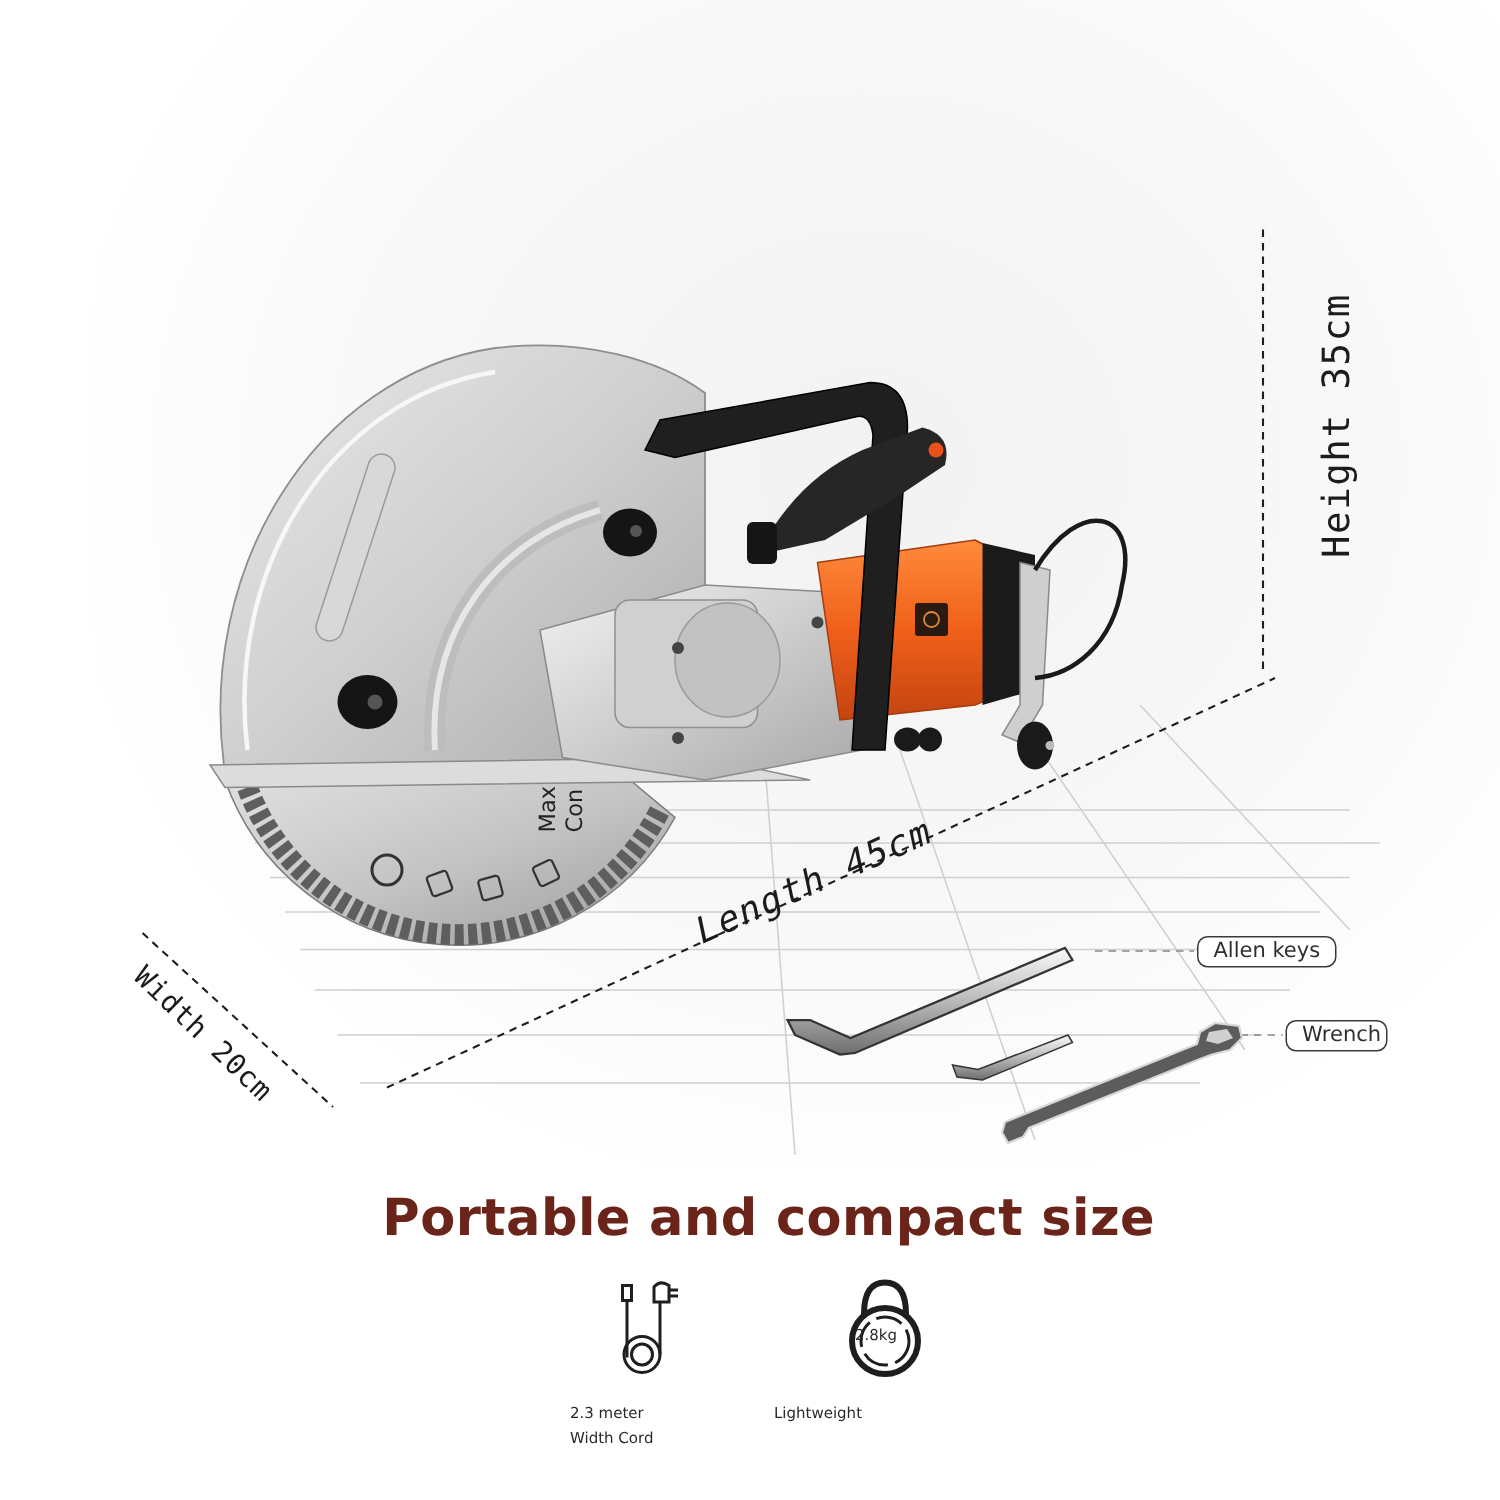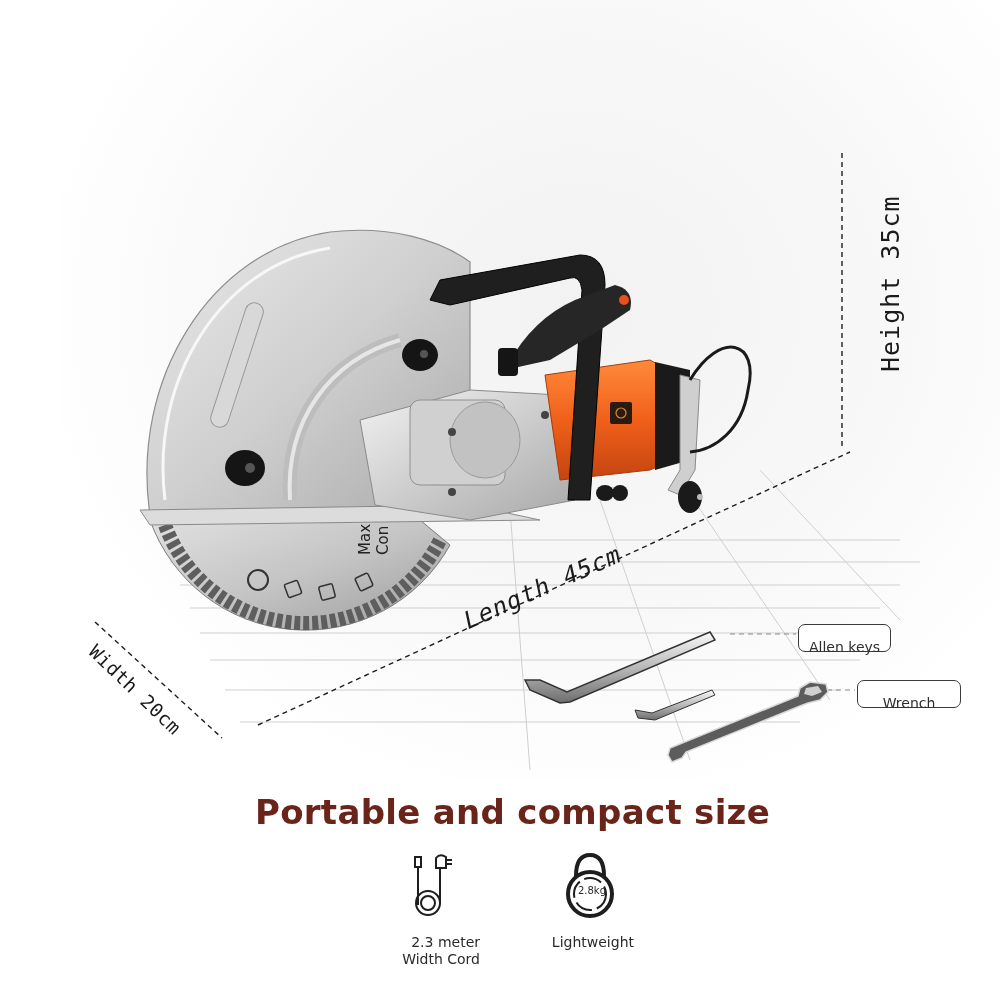--- a/index.html
+++ b/index.html
@@ -20,40 +20,40 @@
       position: absolute; color: #1b1b1b;
       font-family: "DejaVu Sans Mono", monospace;
       white-space: nowrap; transform-origin: left top;
     }
     .dim-height { left: 876px; top: 372px; font-size: 25px; transform: rotate(-90deg); letter-spacing: 1px; }
     .dim-length { left: 462px; top: 608px; font-size: 24px; transform: rotate(-24deg) skewX(-12deg); letter-spacing: 1px; }
     .dim-width  { left: 100px; top: 640px; font-size: 19px; transform: rotate(44deg); letter-spacing: 0.5px; }
 
     .callout {
       position: absolute; height: 21px; line-height: 19px;
-      padding: 13px 10px; border: 1.5px solid #3a3a3a; border-radius: 7px;
+      padding: 0 10px; border: 1.5px solid #3a3a3a; border-radius: 7px;
       background: #ffffff; color: #2e2e2e; font-size: 14px;
       font-family: "DejaVu Sans", sans-serif; box-sizing: border-box;
     }
     .callout-allen { left: 798px; top: 624px; }
-    .callout-wrench { left: 857px; top: 680px; width: 104px; text-align: center; }
+    .callout-wrench { left: 857px; top: 680px; width: 68px; text-align: center; }
 
     .headline {
       position: absolute; left: 0; top: 792px; width: 1025px; text-align: center;
       color: #6b2419; font-family: "DejaVu Sans", sans-serif; font-weight: bold;
       font-size: 34px; letter-spacing: 0.3px;
     }
     .feature {
-      position: absolute; text-align: right; color: #2a2a2a;
-      font-family: "DejaVu Sans", sans-serif; font-size: 14px; line-height: 17px;
+      position: absolute; text-align: left; color: #2a2a2a;
+      font-family: "DejaVu Sans", sans-serif; font-size: 10px; line-height: 17px;
     }
     .feature-cord { left: 380px; top: 934px; width: 100px; }
     .feature-weight { left: 516px; top: 934px; width: 118px; }
     .kg-text {
-      position: absolute; left: 570px; top: 885px; width: 36px; text-align: right;
+      position: absolute; left: 570px; top: 885px; width: 36px; text-align: left;
       font-size: 10px; color: #2a2a2a; font-family: "DejaVu Sans", sans-serif;
     }
   </style>
 </head>
 <body>
 
 <div class="stage">
   <div class="bg-glow"></div>
 
   <svg class="scene" width="1000" height="1000" viewBox="0 0 1000 1000">

